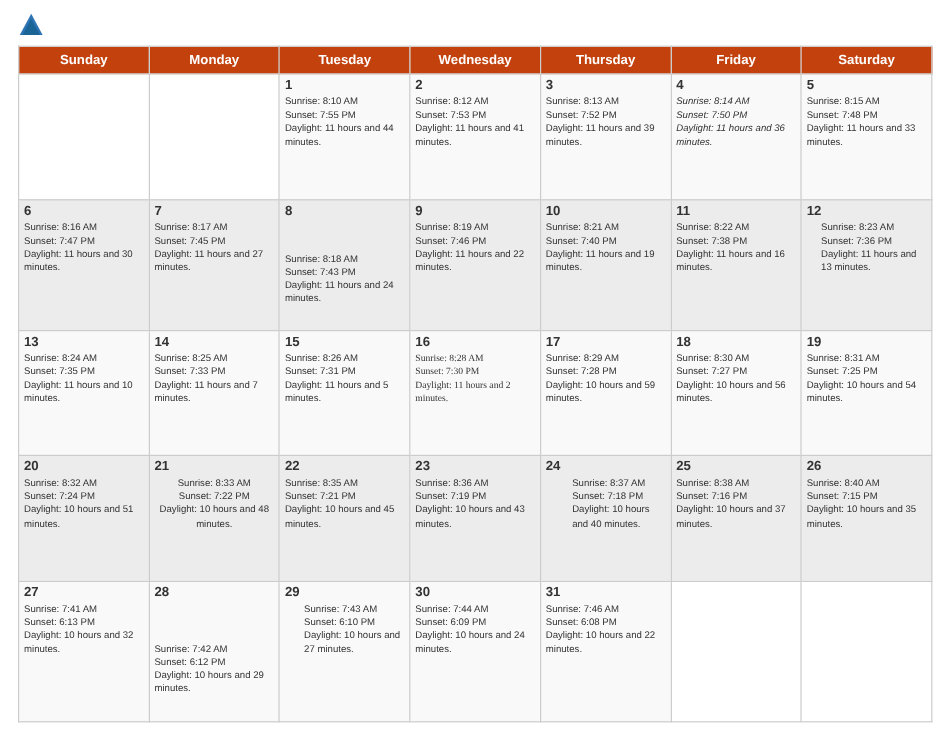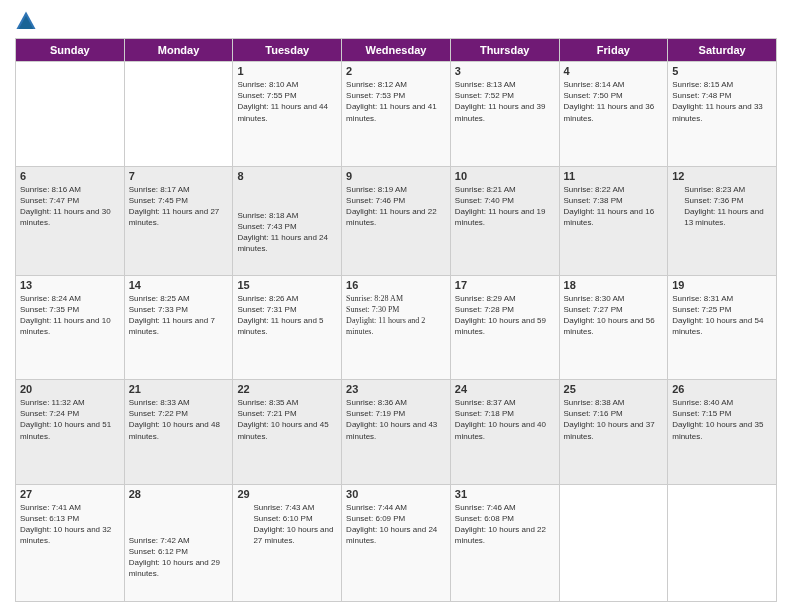--- a/index.html
+++ b/index.html
@@ -57,21 +57,21 @@
       font-size: 13px;
       color: #555;
     }
     .calendar {
       flex: 1;
       border-collapse: collapse;
       width: 100%;
       table-layout: fixed;
     }
     .calendar thead tr th {
-      background-color: #701a75;
+      background-color: #c2410c;
       color: #fff;
       font-size: 11px;
       font-weight: bold;
       padding: 5px 4px;
       border: 1px solid #ccc;
       text-align: center;
     }
     .calendar tbody tr td {
       border: 1px solid #ccc;
       vertical-align: top;
@@ -152,21 +152,21 @@
 Daylight: 11 hours and 41 minutes.</div>
           </td>
           <td>
             <span class="day-num">3</span>
             <div class="day-info" style="white-space: pre-line;">Sunrise: 8:13 AM
 Sunset: 7:52 PM
 Daylight: 11 hours and 39 minutes.</div>
           </td>
           <td>
             <span class="day-num">4</span>
-            <div class="day-info" style="white-space: pre-line;">Sunrise: 8:14 AM
+            <div class="day-info" style="white-space: pre-line; font-style: italic;">Sunrise: 8:14 AM
 Sunset: 7:50 PM
 Daylight: 11 hours and 36 minutes.</div>
           </td>
           <td>
             <span class="day-num">5</span>
             <div class="day-info" style="white-space: pre-line;">Sunrise: 8:15 AM
 Sunset: 7:48 PM
 Daylight: 11 hours and 33 minutes.</div>
           </td>
         </tr>
@@ -254,45 +254,45 @@
           <td>
             <span class="day-num">19</span>
             <div class="day-info" style="white-space: pre-line;">Sunrise: 8:31 AM
 Sunset: 7:25 PM
 Daylight: 10 hours and 54 minutes.</div>
           </td>
         </tr>
         <tr>
           <td>
             <span class="day-num">20</span>
-            <div class="day-info" style="white-space: pre-line;">Sunrise: 11:32 AM
+            <div class="day-info" style="white-space: pre-line;">Sunrise: 8:32 AM
 Sunset: 7:24 PM
 Daylight: 10 hours and 51 minutes.</div>
           </td>
           <td>
             <span class="day-num">21</span>
-            <div class="day-info" style="white-space: pre-line;">Sunrise: 8:33 AM
+            <div class="day-info" style="white-space: pre-line; text-align: center;">Sunrise: 8:33 AM
 Sunset: 7:22 PM
 Daylight: 10 hours and 48 minutes.</div>
           </td>
           <td>
             <span class="day-num">22</span>
             <div class="day-info" style="white-space: pre-line;">Sunrise: 8:35 AM
 Sunset: 7:21 PM
 Daylight: 10 hours and 45 minutes.</div>
           </td>
           <td>
             <span class="day-num">23</span>
             <div class="day-info" style="white-space: pre-line;">Sunrise: 8:36 AM
 Sunset: 7:19 PM
 Daylight: 10 hours and 43 minutes.</div>
           </td>
           <td>
             <span class="day-num">24</span>
-            <div class="day-info" style="white-space: pre-line;">Sunrise: 8:37 AM
+            <div class="day-info" style="white-space: pre-line; margin-left: 22px;">Sunrise: 8:37 AM
 Sunset: 7:18 PM
 Daylight: 10 hours and 40 minutes.</div>
           </td>
           <td>
             <span class="day-num">25</span>
             <div class="day-info" style="white-space: pre-line;">Sunrise: 8:38 AM
 Sunset: 7:16 PM
 Daylight: 10 hours and 37 minutes.</div>
           </td>
           <td>

